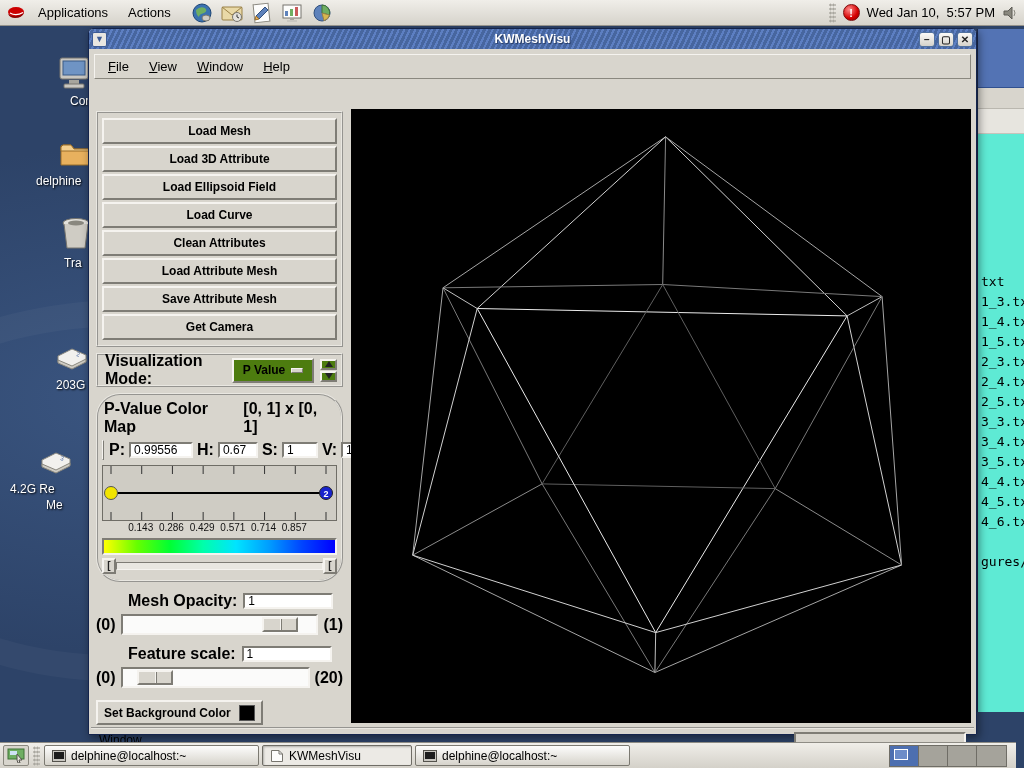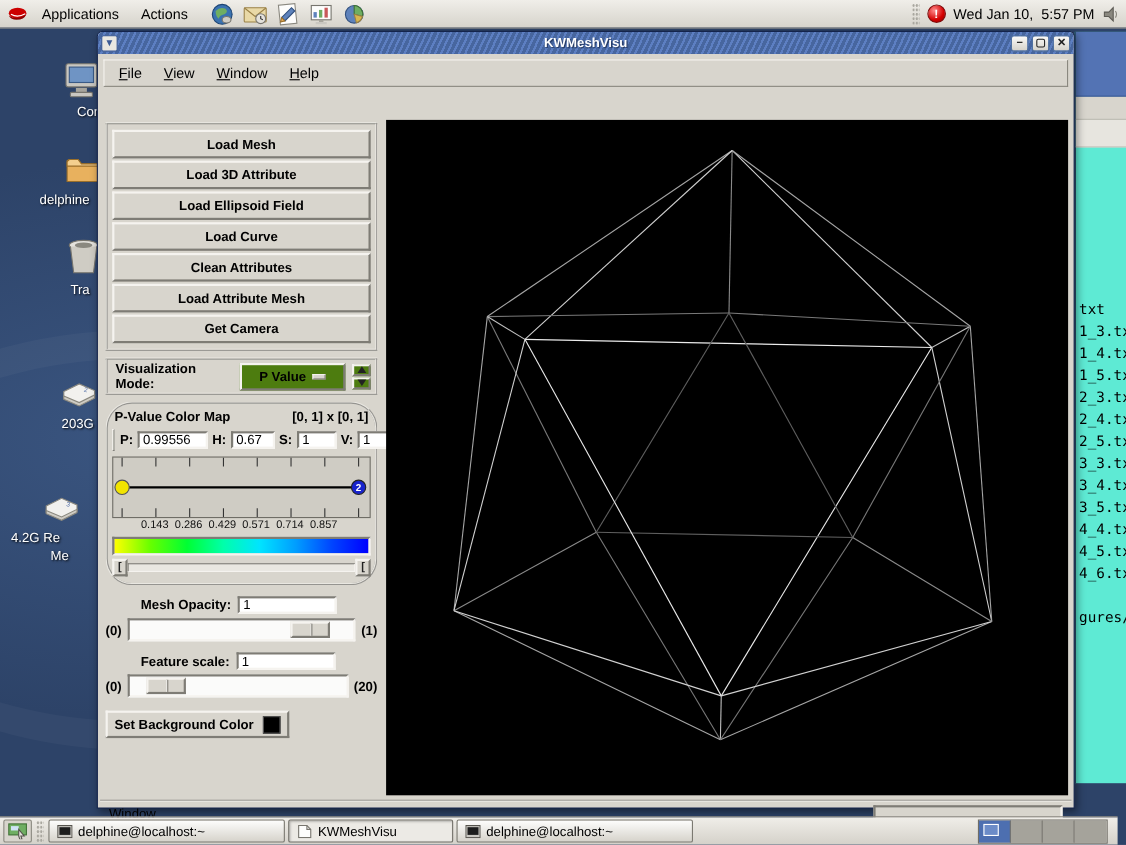--- a/index.html
+++ b/index.html
@@ -63,21 +63,21 @@
   .menubar { position:absolute; left:5px; top:5px; right:5px; height:25px;
     border:1px solid; border-color:#f5f3ef #8a887f #8a887f #f5f3ef;
     display:flex; align-items:center; padding:0 4px; gap:2px; font-size:13px; }
   .menuitem { display:inline-block; padding:3px 9px; color:#000; }
   .menuitem::first-letter { text-decoration:underline; }
 
   
   .leftcol { position:absolute; left:7px; top:62px; width:247px; }
   .tkframe { border:2px ridge #e9e7e1; margin-bottom:6px; background:#d8d5cd; }
   .raised  { background:#4d7c0f; border:2px solid; border-color:#f5f3ef #7e7c75 #7e7c75 #f5f3ef; }
-  .blabel { font-weight:bold; font-size:12px; color:#000; }
+  .blabel { font-weight:bold; font-size:16px; color:#000; }
 
   .btns { padding:3px 4px; }
   .tkbutton { display:block; width:100%; height:26px; margin:2px 0;
     background:#d8d5cd; border:2px solid; border-color:#f5f3ef #7e7c75 #7e7c75 #f5f3ef;
     font-family:"Liberation Sans", sans-serif; font-weight:bold; font-size:12px; color:#000; text-align:center; }
 
   .visrow { height:34px; display:flex; align-items:center; padding:0 4px 0 7px; gap:6px; }
   .dropdown { width:100px; height:25px; display:flex; align-items:center; justify-content:center; gap:6px;
     font-weight:bold; font-size:12px; position:relative; }
   .ddind { width:12px; height:5px; background:#d8d5cd; border:1px solid; border-color:#f5f3ef #7e7c75 #7e7c75 #f5f3ef; }
@@ -291,20 +291,21 @@
     </div>
 
     <div class="leftcol">
       <div class="tkframe btns" id="btns-frame">
           <button class="tkbutton">Load Mesh</button>
           <button class="tkbutton">Load 3D Attribute</button>
           <button class="tkbutton">Load Ellipsoid Field</button>
           <button class="tkbutton">Load Curve</button>
           <button class="tkbutton">Clean Attributes</button>
           <button class="tkbutton">Load Attribute Mesh</button>
+          <button class="tkbutton">Save Attribute Mesh</button>
           <button class="tkbutton">Get Camera</button>
         </div>
 
       <div class="tkframe visrow">
         <span class="blabel">Visualization Mode:</span>
         <div class="dropdown raised">
           <span>P Value</span>
           <span class="ddind"></span>
         </div>
         <div class="spin">

